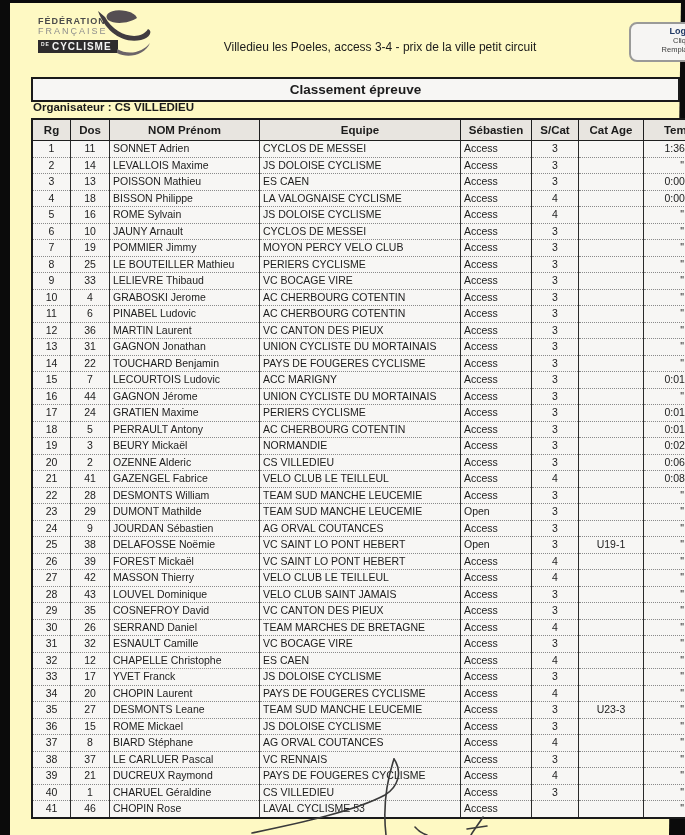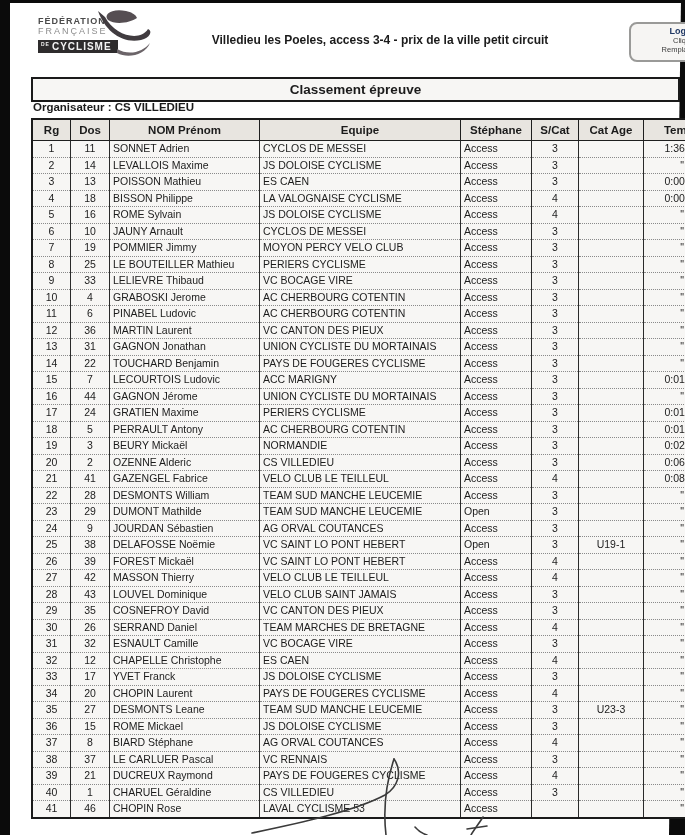--- a/index.html
+++ b/index.html
@@ -1,19 +1,19 @@
 <!DOCTYPE html>
 <html><head>
 <meta charset="utf-8">
 <style>
   html,body{margin:0;padding:0;background:#d8d8d8;}
   .page{
     position:relative;
     width:685px;height:835px;
-    background:#ffffff;
+    background:#fef9c3;
     overflow:hidden;
     font-family:"Liberation Sans", sans-serif;
     color:#1b1b1b;
   }
   
   .edge-left{position:absolute;left:0;top:0;width:10px;height:835px;background:#0b0b0b;}
   .edge-top{position:absolute;left:0;top:0;width:685px;height:3px;background:#0b0b0b;}
   .edge-right{position:absolute;right:0;top:0;width:16px;height:835px;
     background:#0b0b0b;
     clip-path:polygon(12px 0,16px 0,16px 835px,0 835px);}
@@ -21,21 +21,21 @@
   .ffc{position:absolute;left:38px;top:16px;width:120px;}
   .ffc .l1{font-size:9px;font-weight:bold;letter-spacing:1px;color:#4b4b4b;line-height:10px;}
   .ffc .l2{font-size:9px;font-weight:normal;letter-spacing:2px;color:#8d8d8d;line-height:10px;}
   .ffc .band{margin-top:2px;background:#2e2c2d;color:#f3f3f3;display:inline-block;
     padding:1px 6px 1px 3px;font-size:10px;font-weight:bold;letter-spacing:1px;}
   .ffc .band .de{font-size:5px;vertical-align:top;margin-right:2px;}
   .ffc-swoosh{position:absolute;left:95px;top:5px;}
   
   .titleblock{position:absolute;left:160px;top:16px;width:440px;text-align:center;}
   .titleblock .code{font-size:12px;font-weight:bold;}
-  .titleblock .race{font-size:12px;font-weight:bold;margin-top:17px;}
+  .titleblock .race{font-size:12px;font-weight:normal;margin-top:24px;}
   
   .logobox{position:absolute;left:629px;top:22px;width:80px;height:40px;
     border:2px solid #9a9a98;border-radius:8px;background:#f6f5f3;
     padding:2px 4px;box-sizing:border-box;text-align:right;}
   .logobox .t{font-size:9px;font-weight:bold;color:#203864;}
   .logobox .s{font-size:7.5px;color:#3c3c3c;line-height:9px;}
   
   .classement{position:absolute;left:31px;top:77px;width:645px;height:21px;
     border:2px solid #1a1a1a;background:#f7f6f4;
     display:flex;align-items:center;justify-content:center;
@@ -106,21 +106,21 @@
     <span class="org">Organisateur : CS VILLEDIEU</span>
   </div>
 
   <table class="results">
     <thead>
         <tr>
           <th class="col-rg">Rg</th>
           <th class="col-dos">Dos</th>
           <th class="col-nom">NOM Prénom</th>
           <th class="col-equipe">Equipe</th>
-          <th class="col-categorie">Stéphane</th>
+          <th class="col-categorie">Sébastien</th>
           <th class="col-scat">S/Cat</th>
           <th class="col-catage">Cat Age</th>
           <th class="col-temps">Temps</th>
         </tr>
       </thead>
     <tbody>
         <tr>
           <td class="col-rg">1</td>
           <td class="col-dos">11</td>
           <td class="col-nom">SONNET Adrien</td>

